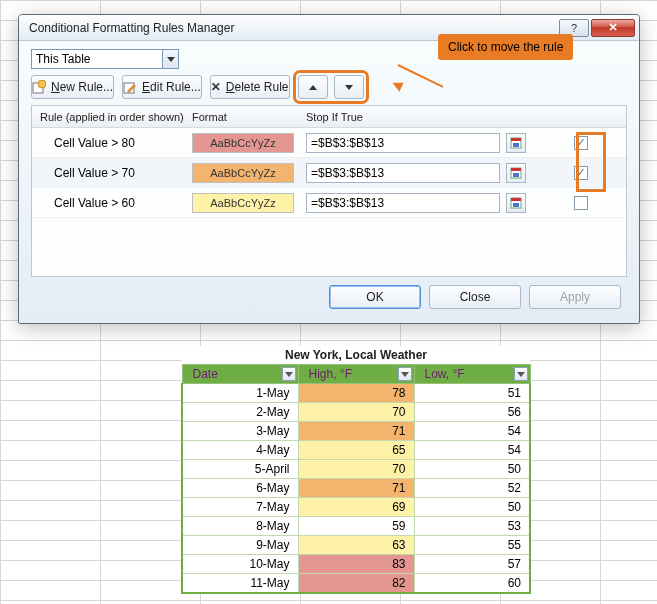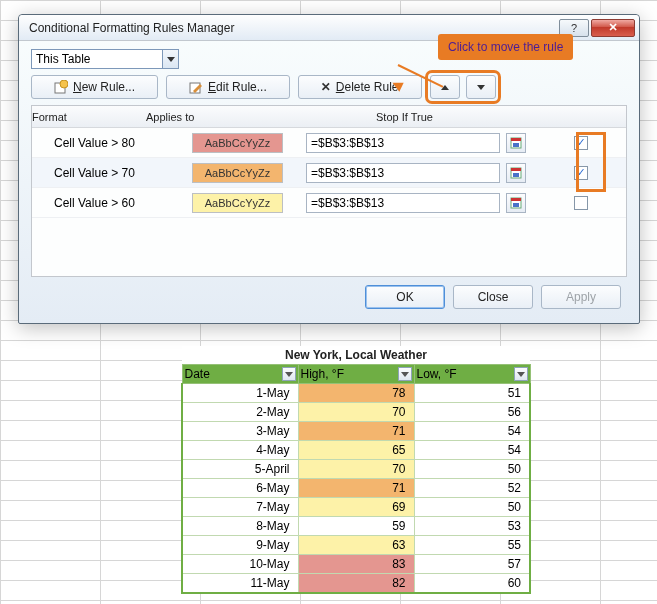--- a/index.html
+++ b/index.html
@@ -56,21 +56,21 @@
     width: 148px; padding: 0 4px; position: relative;
   }
   .select .ddbtn {
     position: absolute; right: 0; top: 0; bottom: 0; width: 16px;
     border-left: 1px solid #7d98b9;
     background: linear-gradient(#f2f6fb,#dbe7f3);
     display: flex; align-items: center; justify-content: center;
   }
   .toolbar { display: flex; gap: 8px; align-items: center; }
   .btn {
-    height: 24px; padding: 0 22px;
+    height: 24px; padding: 0 0;
     border: 1px solid #a9b7c7;
     background: linear-gradient(#fcfdfe,#e9eff6);
     border-radius: 3px;
     display: inline-flex; align-items: center; gap: 5px;
     color: #222;
   }
   .btn .u { text-decoration: underline; }
   .arrowbtn {
     width: 30px; height: 24px; padding: 0;
     display: inline-flex; align-items: center; justify-content: center;
@@ -78,21 +78,21 @@
   .arrowgroup {
     display: inline-flex; gap: 6px;
     outline: 3px solid #e87b24; outline-offset: 2px;
     border-radius: 2px;
     position: relative;
   }
 
   
   .callout {
     position: absolute; top: 34px; left: 438px;
-    background: #e87b24; color: #4c1d95; padding: 6px 10px;
+    background: #e87b24; color: #000000; padding: 6px 10px;
     border-radius: 3px;
     z-index: 5;
   }
   .callout-line {
     position: absolute; top: 64px; left: 398px; width: 50px; height: 2px;
     background: #e87b24; transform: rotate(26deg); transform-origin: left;
     z-index: 4;
   }
   .callout-arrow {
     position: absolute; top: 80px; left: 392px;
@@ -121,21 +121,21 @@
   .col-fmt { width: 114px; }
   .col-apply { width: 230px; }
   .col-stop { flex: 1; text-align: left; }
   .rule-row {
     display: flex; align-items: center; height: 30px;
     border-bottom: 1px solid #eef0f3;
   }
   .rule-row:nth-child(2) { background: #f2f6fb; }
   .rule-row .col-rule { padding-left: 22px; }
   .swatch {
-    width: 91px; height: 20px; border: 1px solid #bcbfc3;
+    width: 102px; height: 20px; border: 1px solid #bcbfc3;
     display: flex; align-items: center; justify-content: center;
     font-size: 11px; color: #333;
   }
   .sw-red { background: #e49690; }
   .sw-orange { background: #f3b56e; }
   .sw-yellow { background: #fdf2a8; }
   .range-input {
     display: inline-flex; align-items: center;
     border: 1px solid #a8b4c3; height: 20px; width: 194px;
     background: #fff; position: relative; padding: 0 4px;
@@ -159,37 +159,37 @@
   .chk-group-hl {
     position: absolute;
     right: 20px; top: 130px; width: 30px; height: 60px;
     border: 3px solid #e87b24; pointer-events: none;
   }
 
   .dlg-footer {
     display: flex; justify-content: flex-end; gap: 8px;
     padding: 8px 6px 4px;
   }
-  .dlg-footer .btn { width: 80px; justify-content: center; }
+  .dlg-footer .btn { width: 92px; justify-content: center; }
   .btn.default {
     border-color: #4f8fd8;
     box-shadow: 0 0 0 1px #99c1ee inset;
   }
   .btn.disabled { color: #9ea3a8; }
 
   
   .wtable {
     position: absolute; top: 346px; left: 181px; width: 350px;
     border-collapse: collapse;
     font-size: 12px;
   }
   .wtitle { font-weight: bold; text-align: center; color: #222; }
   .whead th {
-    background: #6fae44; color: #000000; font-weight: normal;
-    border: 1px solid #95c176; padding: 2px 2px; text-align: left;
+    background: #6fae44; color: #701a75; font-weight: normal;
+    border: 1px solid #95c176; padding: 2px 10px; text-align: left;
     position: relative;
   }
   .whead th .dd {
     position: absolute; right: 2px; top: 2px; width: 14px; height: 14px;
     background: linear-gradient(#fcfdfe,#dfe7f0);
     border: 1px solid #8ea3b8;
     display: flex; align-items: center; justify-content: center;
   }
   .wtable td {
     border: 1px solid #c1d9b0; padding: 2px 8px; text-align: right;
@@ -263,22 +263,22 @@
             <span class="tri-up"></span>
           </span>
         <span class="btn arrowbtn">
             <span class="tri-down"></span>
           </span>
       </span>
     </div>
 
     <div class="rulesbox" style="position:relative">
       <div class="rules-header">
+        <span class="col-rule">Rule (applied in order shown)</span>
         <span class="col-fmt">Format</span>
-        <span class="col-apply">Applies to</span>
         <span class="col-stop">Stop If True</span>
       </div>
       <div id="rules-rows">
           <div class="rule-row">
             <span class="col-rule">Cell Value &gt; 80</span>
             <span class="col-fmt">
               <span class="swatch sw-red">AaBbCcYyZz</span>
             </span>
             <span class="col-apply" style="display:flex;align-items:center">
               <span class="range-input">=$B$3:$B$13</span>

